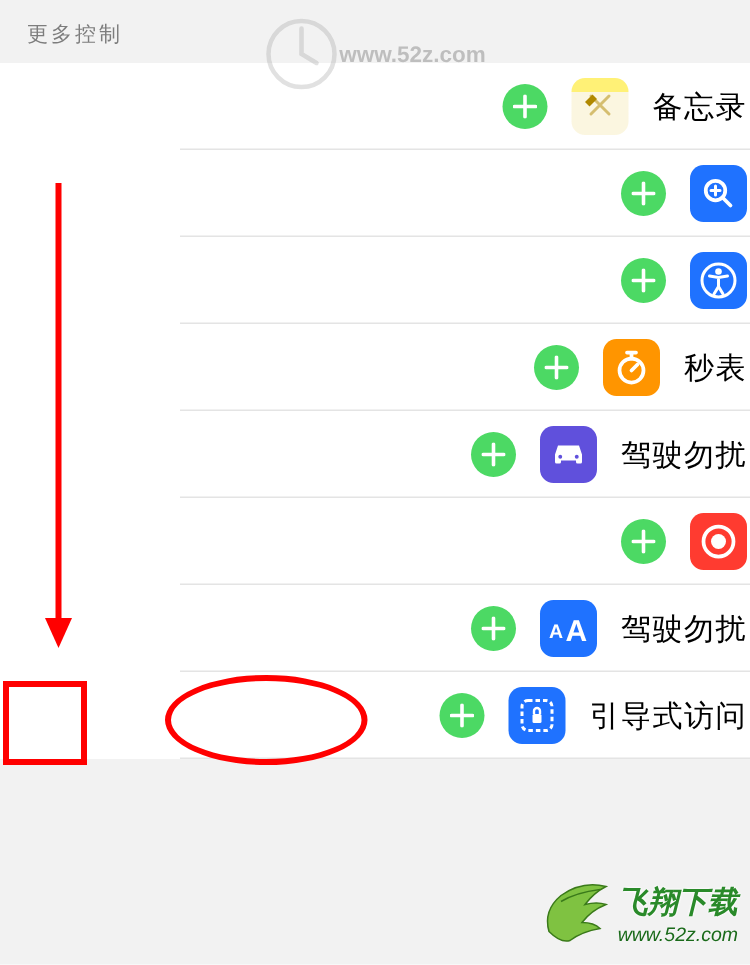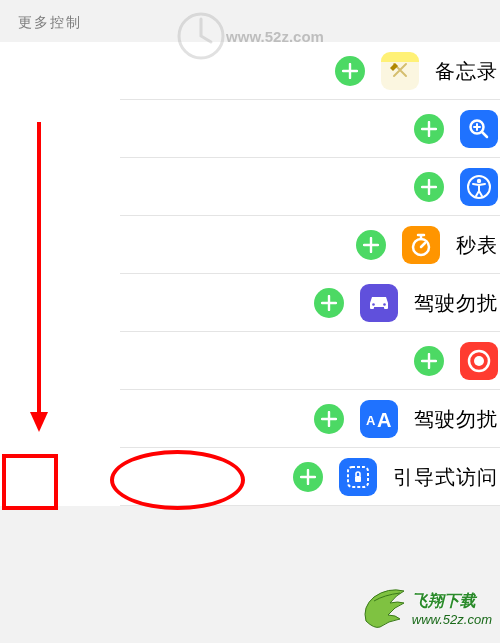--- a/index.html
+++ b/index.html
@@ -117,21 +117,21 @@
   align-items: center;
   pointer-events: none;
 }
 .wm-br-wing {
   width: 48px; height: 48px;
 }
 .wm-br-txt {
   display:flex; flex-direction:column; margin-left:4px;
 }
 .wm-br-line1 {
-  font-size: 16px; font-weight: bold;
+  font-size: 20px; font-weight: bold;
   color: #2a8a2a;
   font-style: italic;
   text-shadow: 0 0 2px #fff, 0 0 2px #fff;
 }
 .wm-br-line2 {
   font-size: 13px; color: #1a6a1a;
   font-style: italic;
 }
 </style>
 </head>

